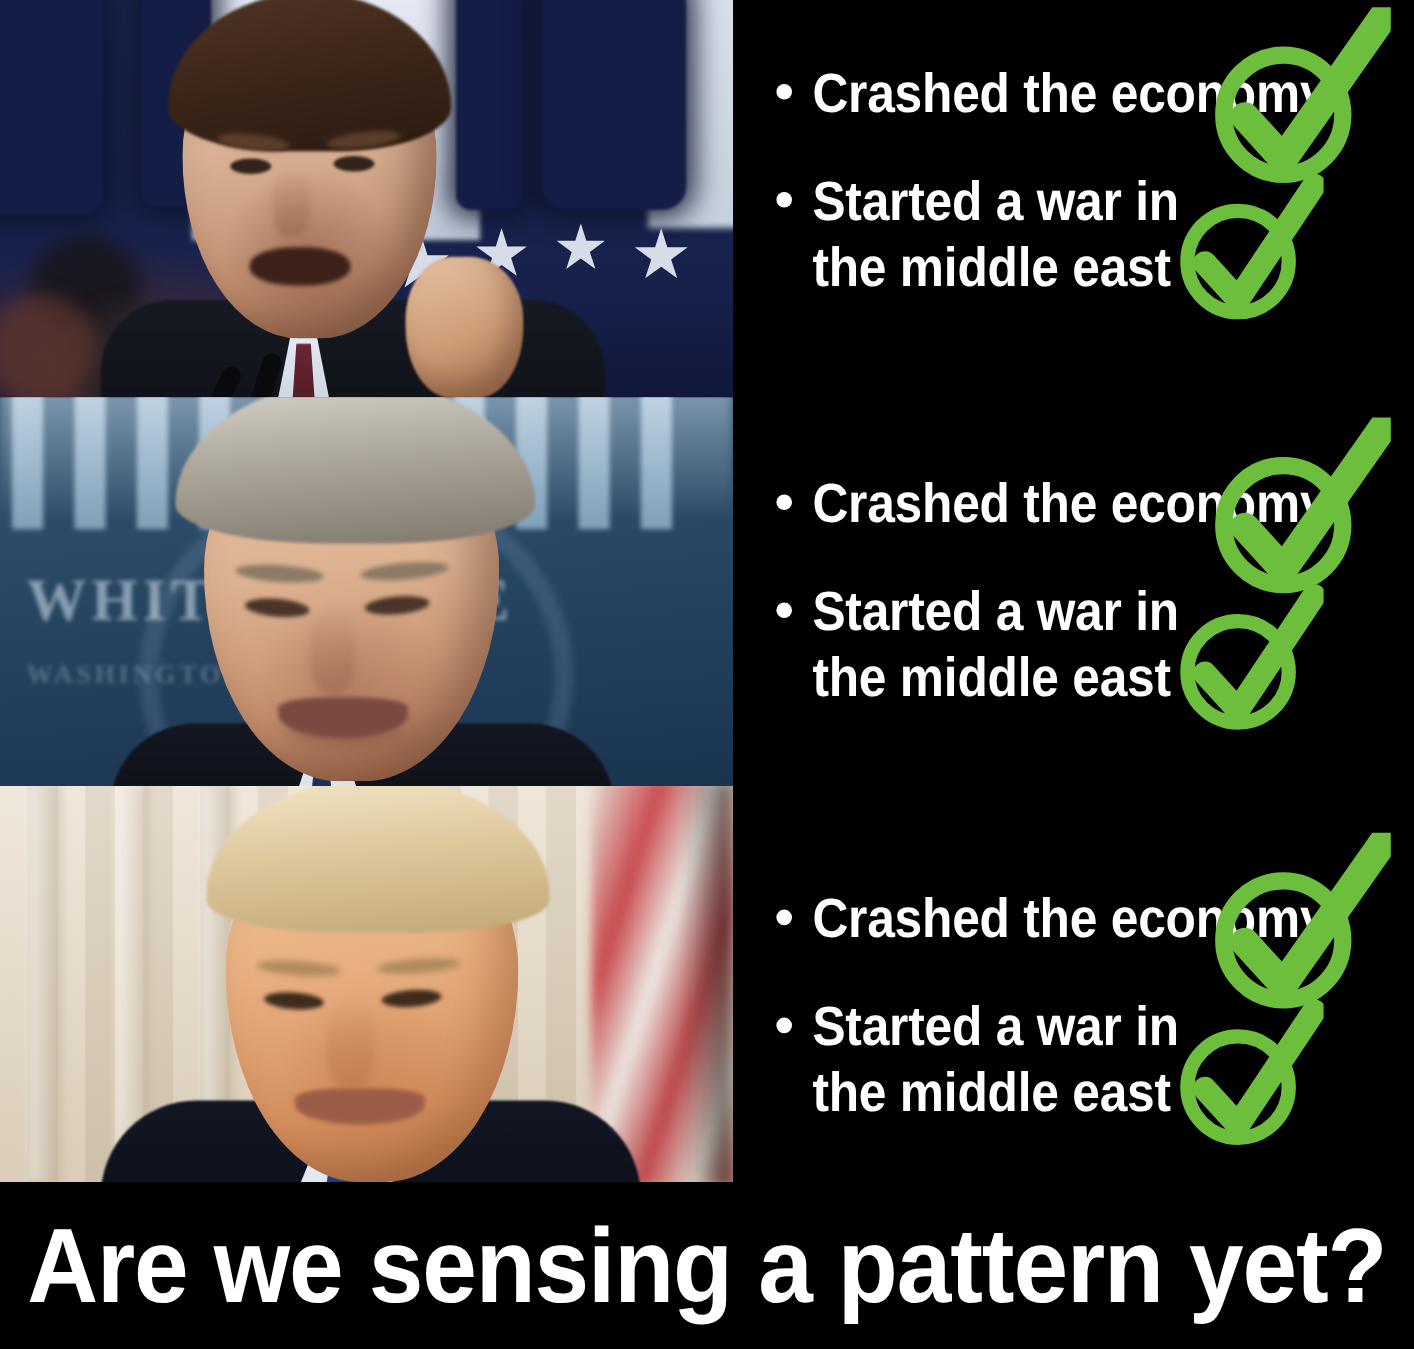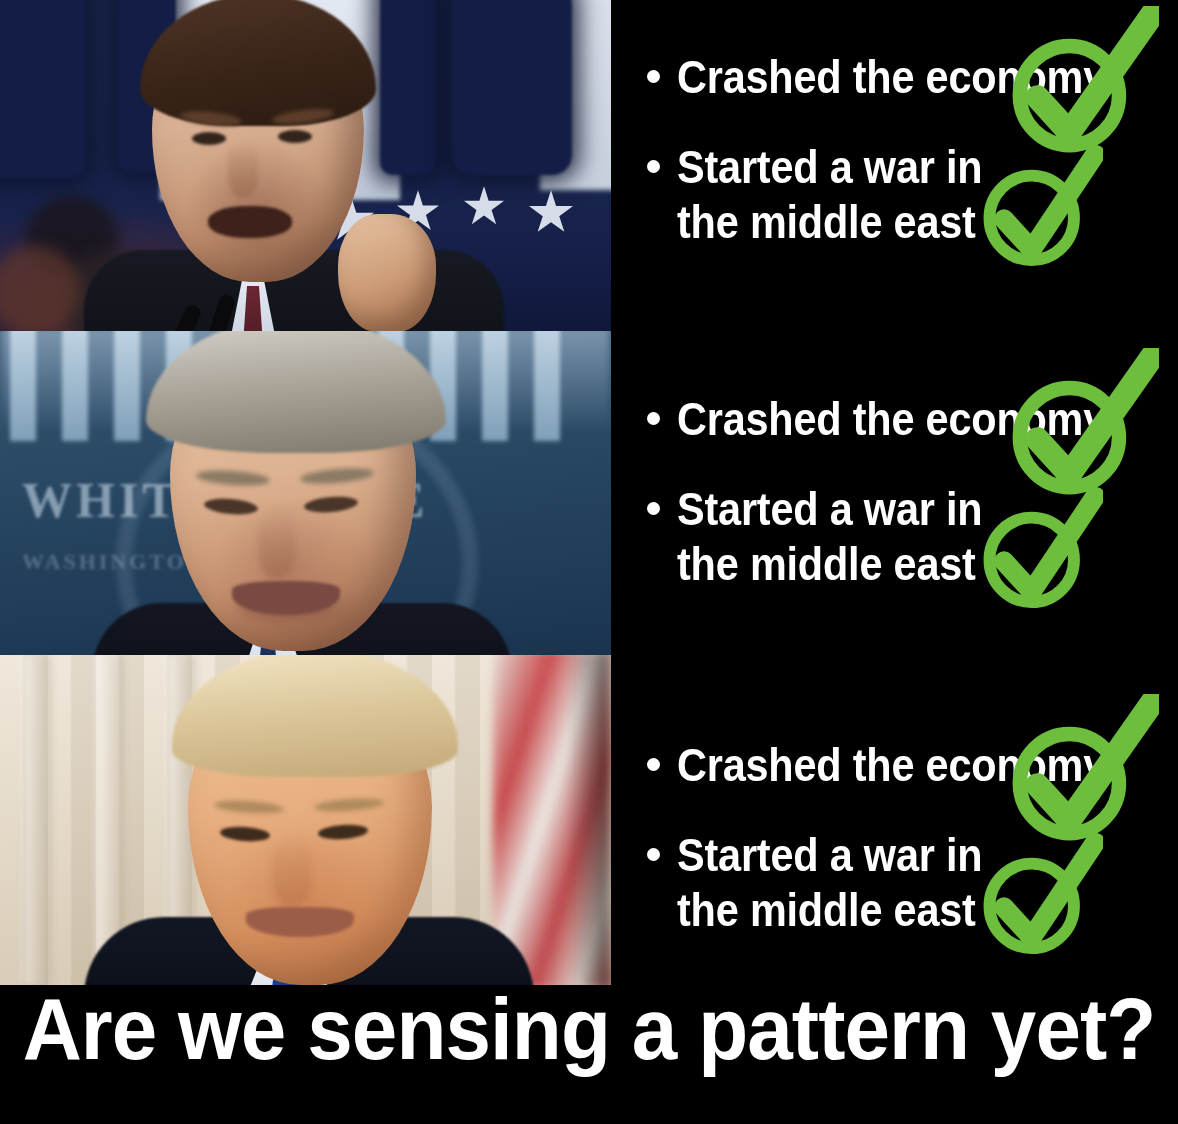--- a/index.html
+++ b/index.html
@@ -392,20 +392,21 @@
   .ck-1 { left: 388px; top: -44px; width: 160px; height: 160px; }
   .ck-2 { left: 360px; top: 94px;  width: 132px; height: 132px; }
 
   
   .caption-bar {
     position: absolute;
     left: 0; top: 985px;
     width: 1178px; height: 139px;
     background: #000;
     display: flex;
+    align-items: center;
     justify-content: center;
   }
   .caption-text {
     font-family: "Liberation Sans Narrow", "Liberation Sans", "DejaVu Sans Condensed", sans-serif;
     font-weight: 700;
     font-size: 88px;
     line-height: 1;
     color: #ffffff;
     letter-spacing: -1px;
     transform: scaleX(.93);

